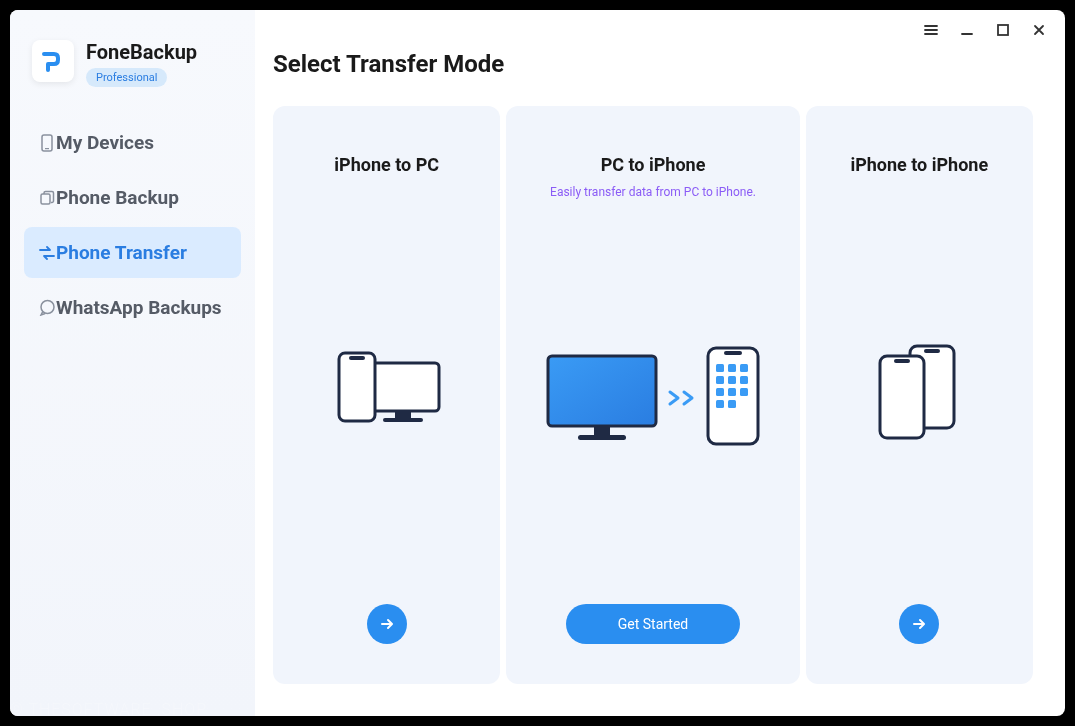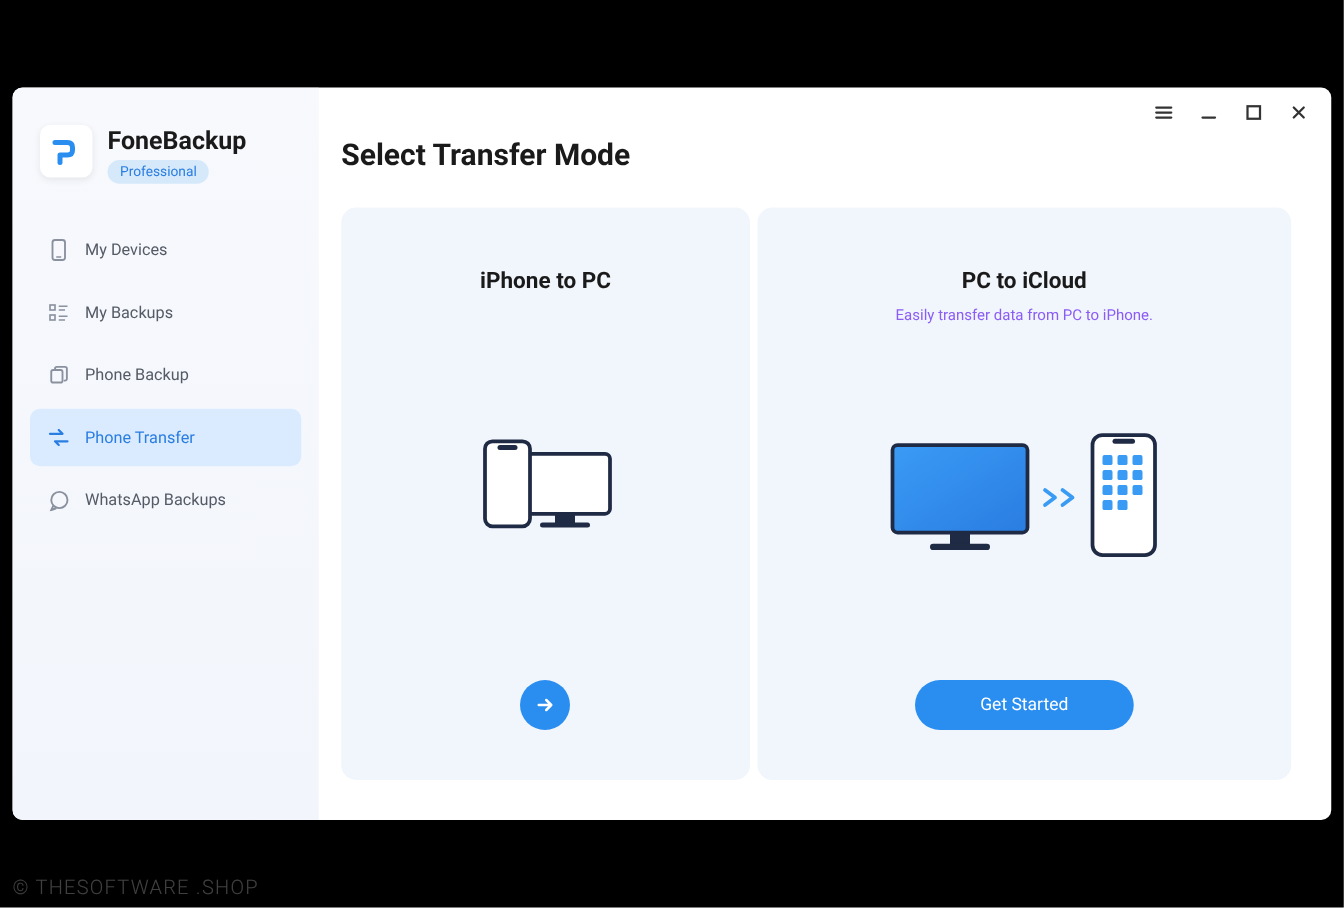--- a/index.html
+++ b/index.html
@@ -12,21 +12,21 @@
       background: #000;
       width: 1075px;
       height: 726px;
       display: flex;
       align-items: center;
       justify-content: center;
       position: relative;
     }
     .window {
       width: 1055px;
-      height: 586px;
+      height: 706px;
       background: #ffffff;
       border-radius: 8px;
       display: flex;
       position: relative;
       overflow: hidden;
     }
     .titlebar-controls {
       position: absolute;
       top: 12px;
       right: 18px;
@@ -87,26 +87,26 @@
       width: fit-content;
     }
     .nav {
       display: flex;
       flex-direction: column;
       gap: 4px;
     }
     .nav-item {
       display: flex;
       align-items: center;
-      gap: 12px;
       padding: 14px 14px;
       border-radius: 8px;
       cursor: pointer;
       color: #555b66;
-      font-size: 13px;
+      font-size: 19px;
+      font-weight: bold;
     }
     .nav-item.active {
       background: #daebff;
       color: #2a7de1;
     }
     .nav-item .nav-icon {
       width: 18px;
       height: 18px;
       display: flex;
       align-items: center;
@@ -241,30 +241,20 @@
         <span class="nav-icon">
           <svg width="16" height="18" viewBox="0 0 16 18">
               <rect x="3" y="1" width="10" height="16" rx="2" stroke="#8a919e" stroke-width="1.5" fill="none"></rect>
               <rect x="6" y="14" width="4" height="1.2" fill="#8a919e"></rect>
             </svg>
         </span>
         <span>My Devices</span>
       </div>
 
 
-      <div class="nav-item">
-        <span class="nav-icon">
-          <svg width="16" height="16" viewBox="0 0 16 16">
-              <rect x="1" y="2" width="4" height="4" stroke="#8a919e" stroke-width="1.3" fill="none"></rect>
-              <rect x="1" y="10" width="4" height="4" stroke="#8a919e" stroke-width="1.3" fill="none"></rect>
-              <path d="M8 3h7M8 6h5M8 11h7M8 14h5" stroke="#8a919e" stroke-width="1.3"></path>
-            </svg>
-        </span>
-        <span>My Backups</span>
-      </div>
 
       <div class="nav-item">
         <span class="nav-icon">
           <svg width="16" height="16" viewBox="0 0 16 16">
               <rect x="2" y="4" width="9" height="10" rx="1.5" stroke="#8a919e" stroke-width="1.5" fill="none"></rect>
               <path d="M5 4V3a1.5 1.5 0 0 1 1.5-1.5H13A1.5 1.5 0 0 1 14.5 3v8a1.5 1.5 0 0 1-1.5 1.5h-1" stroke="#8a919e" stroke-width="1.5" fill="none"></path>
             </svg>
         </span>
         <span>Phone Backup</span>
       </div>
@@ -311,21 +301,21 @@
         <div class="card-action">
           <div class="circle-btn">
             <svg width="18" height="18" viewBox="0 0 18 18">
                 <path d="M4 9h9M10 5l4 4-4 4" stroke="#fff" stroke-width="2" fill="none" stroke-linecap="round" stroke-linejoin="round"></path>
               </svg>
           </div>
         </div>
       </div>
 
       <div class="card wide">
-        <div class="card-title">PC to iCloud</div>
+        <div class="card-title">PC to iPhone</div>
         <div class="card-subtitle">Easily transfer data from PC to iPhone.</div>
         <div class="card-illustration">
           <svg width="230" height="110" viewBox="0 0 230 110">
 
             <defs>
               <linearGradient id="scr" x1="0" y1="0" x2="1" y2="1">
                 <stop offset="0%" stop-color="#3a9bf5"></stop>
                 <stop offset="100%" stop-color="#2a7de1"></stop>
               </linearGradient>
             </defs>
@@ -351,18 +341,36 @@
               <rect x="178" y="58" width="8" height="8" rx="1.5"></rect>
                 <rect x="190" y="58" width="8" height="8" rx="1.5"></rect>
             </g>
           </svg>
         </div>
         <div class="card-action">
           <button class="pill-btn">Get Started</button>
         </div>
       </div>
 
+      <div class="card">
+        <div class="card-title">iPhone to iPhone</div>
+        <div class="card-illustration">
+          <svg width="110" height="100" viewBox="0 0 110 100">
+            <rect x="46" y="6" width="44" height="82" rx="7" fill="#fff" stroke="#1f2a44" stroke-width="3"></rect>
+            <rect x="60" y="9" width="16" height="4" rx="2" fill="#1f2a44"></rect>
+            <rect x="16" y="16" width="44" height="82" rx="7" fill="#fff" stroke="#1f2a44" stroke-width="3"></rect>
+            <rect x="30" y="19" width="16" height="4" rx="2" fill="#1f2a44"></rect>
+          </svg>
+        </div>
+        <div class="card-action">
+          <div class="circle-btn">
+            <svg width="18" height="18" viewBox="0 0 18 18">
+                <path d="M4 9h9M10 5l4 4-4 4" stroke="#fff" stroke-width="2" fill="none" stroke-linecap="round" stroke-linejoin="round"></path>
+              </svg>
+          </div>
+        </div>
+      </div>
 
     </div>
   </div>
 </div>
 
 <div class="watermark">© THESOFTWARE .SHOP</div>
 
 </body></html>

